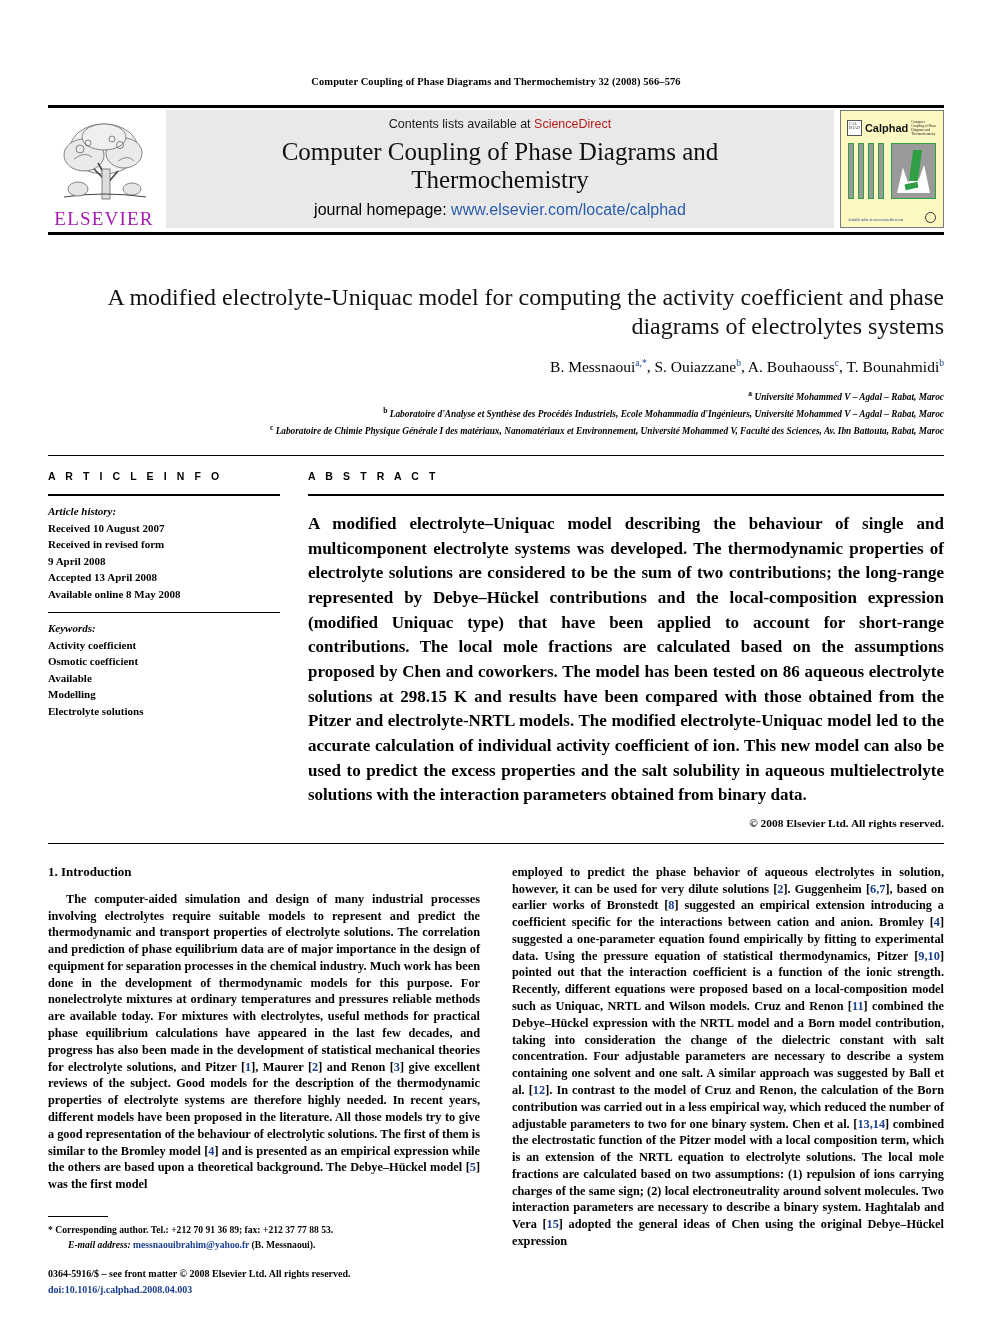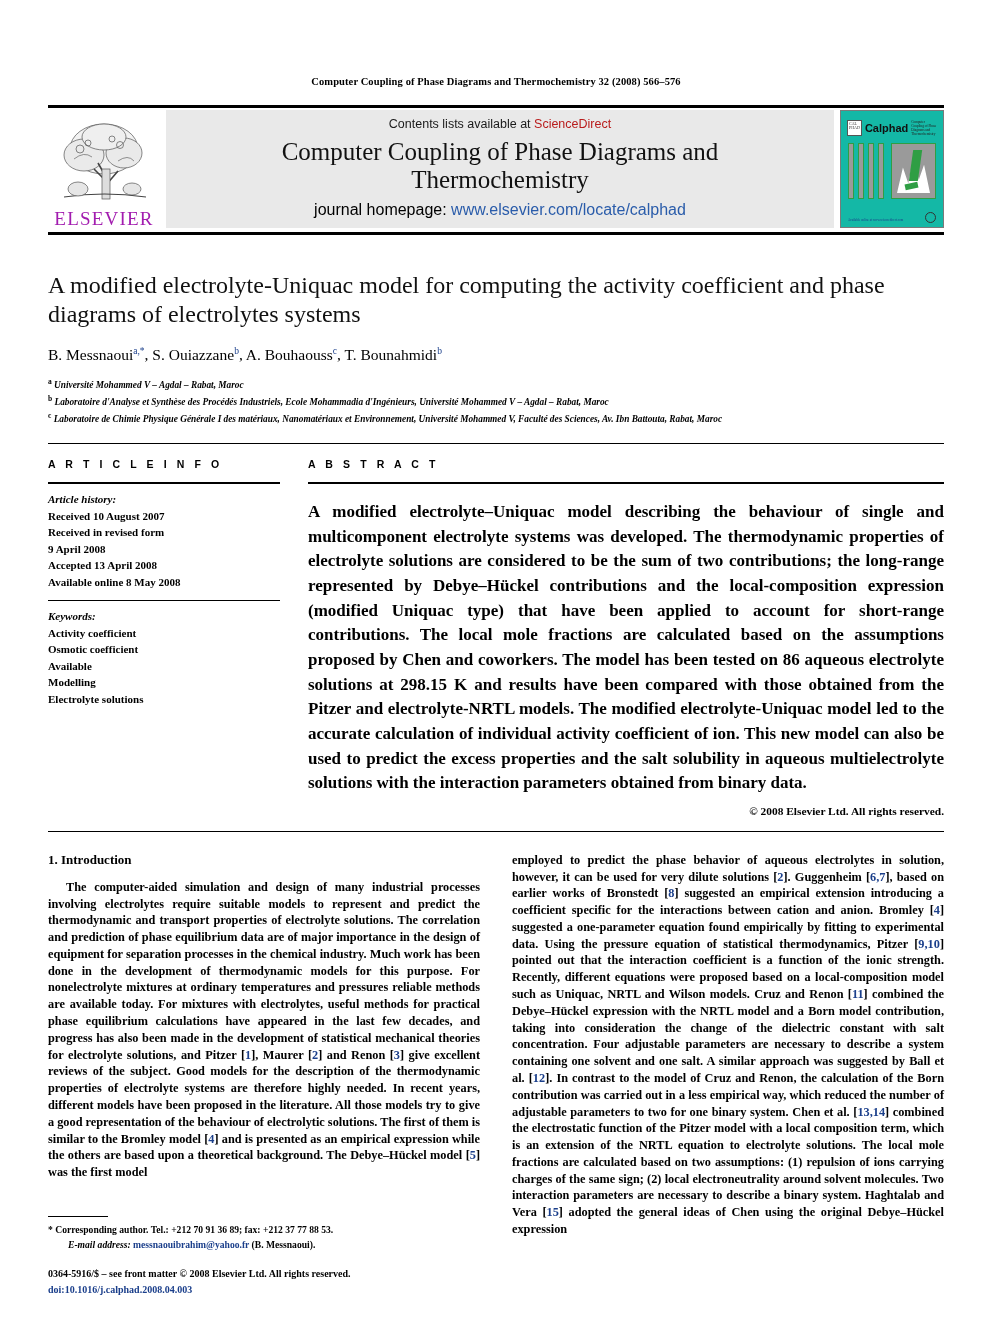--- a/index.html
+++ b/index.html
@@ -64,21 +64,21 @@
     margin: 7px 0 7px 0;
     font-family: "Liberation Serif", serif;
     color:#111;
   }
   .homepage-line { font-size: 16px; font-family: "Liberation Sans", sans-serif; }
   .homepage-line .url { color: #2a5caa; }
 
   .cover-thumb {
     width: 104px; flex: 0 0 104px;
     border: 1px solid #7a7a7a;
-    background: #14b8a6;
+    background: #fef9c3;
     position: relative;
     margin: 2px 0 4px 0;
     overflow: hidden;
   }
   .cover-top { position:absolute; top:6px; left:6px; right:6px; height:22px; display:flex; align-items:center; }
   .cover-badge { width:16px;height:16px;background:#fff;border:1px solid #555; font-size:4px; line-height:1.1; padding:1px; color:#333; }
   .cover-name { font-family:"Liberation Sans",sans-serif; font-weight:bold; font-size:11px; margin-left:3px; color:#111; }
   .cover-sub { font-size:3.4px; line-height:1.25; color:#222; margin-left:3px; }
   .cover-bars { position:absolute; top:32px; left:7px; width:38px; bottom:28px; display:flex; gap:4px; }
   .cover-bars i { display:block; width:6px; height:100%; border:1.5px solid #2f9e44; background:#9a9a9a; }
@@ -86,21 +86,21 @@
   .cover-diagram { position:absolute; inset:5px; background:#ffffff; clip-path: polygon(0% 100%, 18% 42%, 34% 78%, 50% 22%, 66% 70%, 82% 36%, 100% 100%); }
   .cover-green1 { position:absolute; left:44%; top:12%; width:9px; height:58%; background:#2f9e44; transform:skewX(-8deg); }
   .cover-green2 { position:absolute; left:30%; bottom:16%; width:30%; height:6px; background:#2f9e44; transform:rotate(-12deg); }
   .cover-foot { position:absolute; bottom:4px; left:7px; right:7px; display:flex; justify-content:space-between; align-items:flex-end; }
   .cover-foot-l { font-size:3.2px; color:#1b3f8b; line-height:1.2; }
   .cover-seal { width:11px;height:11px;border:1px solid #333;border-radius:50%; }
 
   .rule-thick2 { border-top: 3px solid #000; }
 
   
-  .title-block { padding-top: 36px; }
+  .title-block { padding-top: 48px; text-align: right; }
   .paper-title {
     font-size: 24px;
     line-height: 1.22;
     font-weight: normal;
     font-family: "Liberation Serif", serif;
     margin: 0 0 16px 0;
     color:#111;
   }
   .authors { font-size: 15.5px; margin: 0 0 12px 0; }
   .authors sup { font-size: 9.5px; color:#1b3f8b; }

